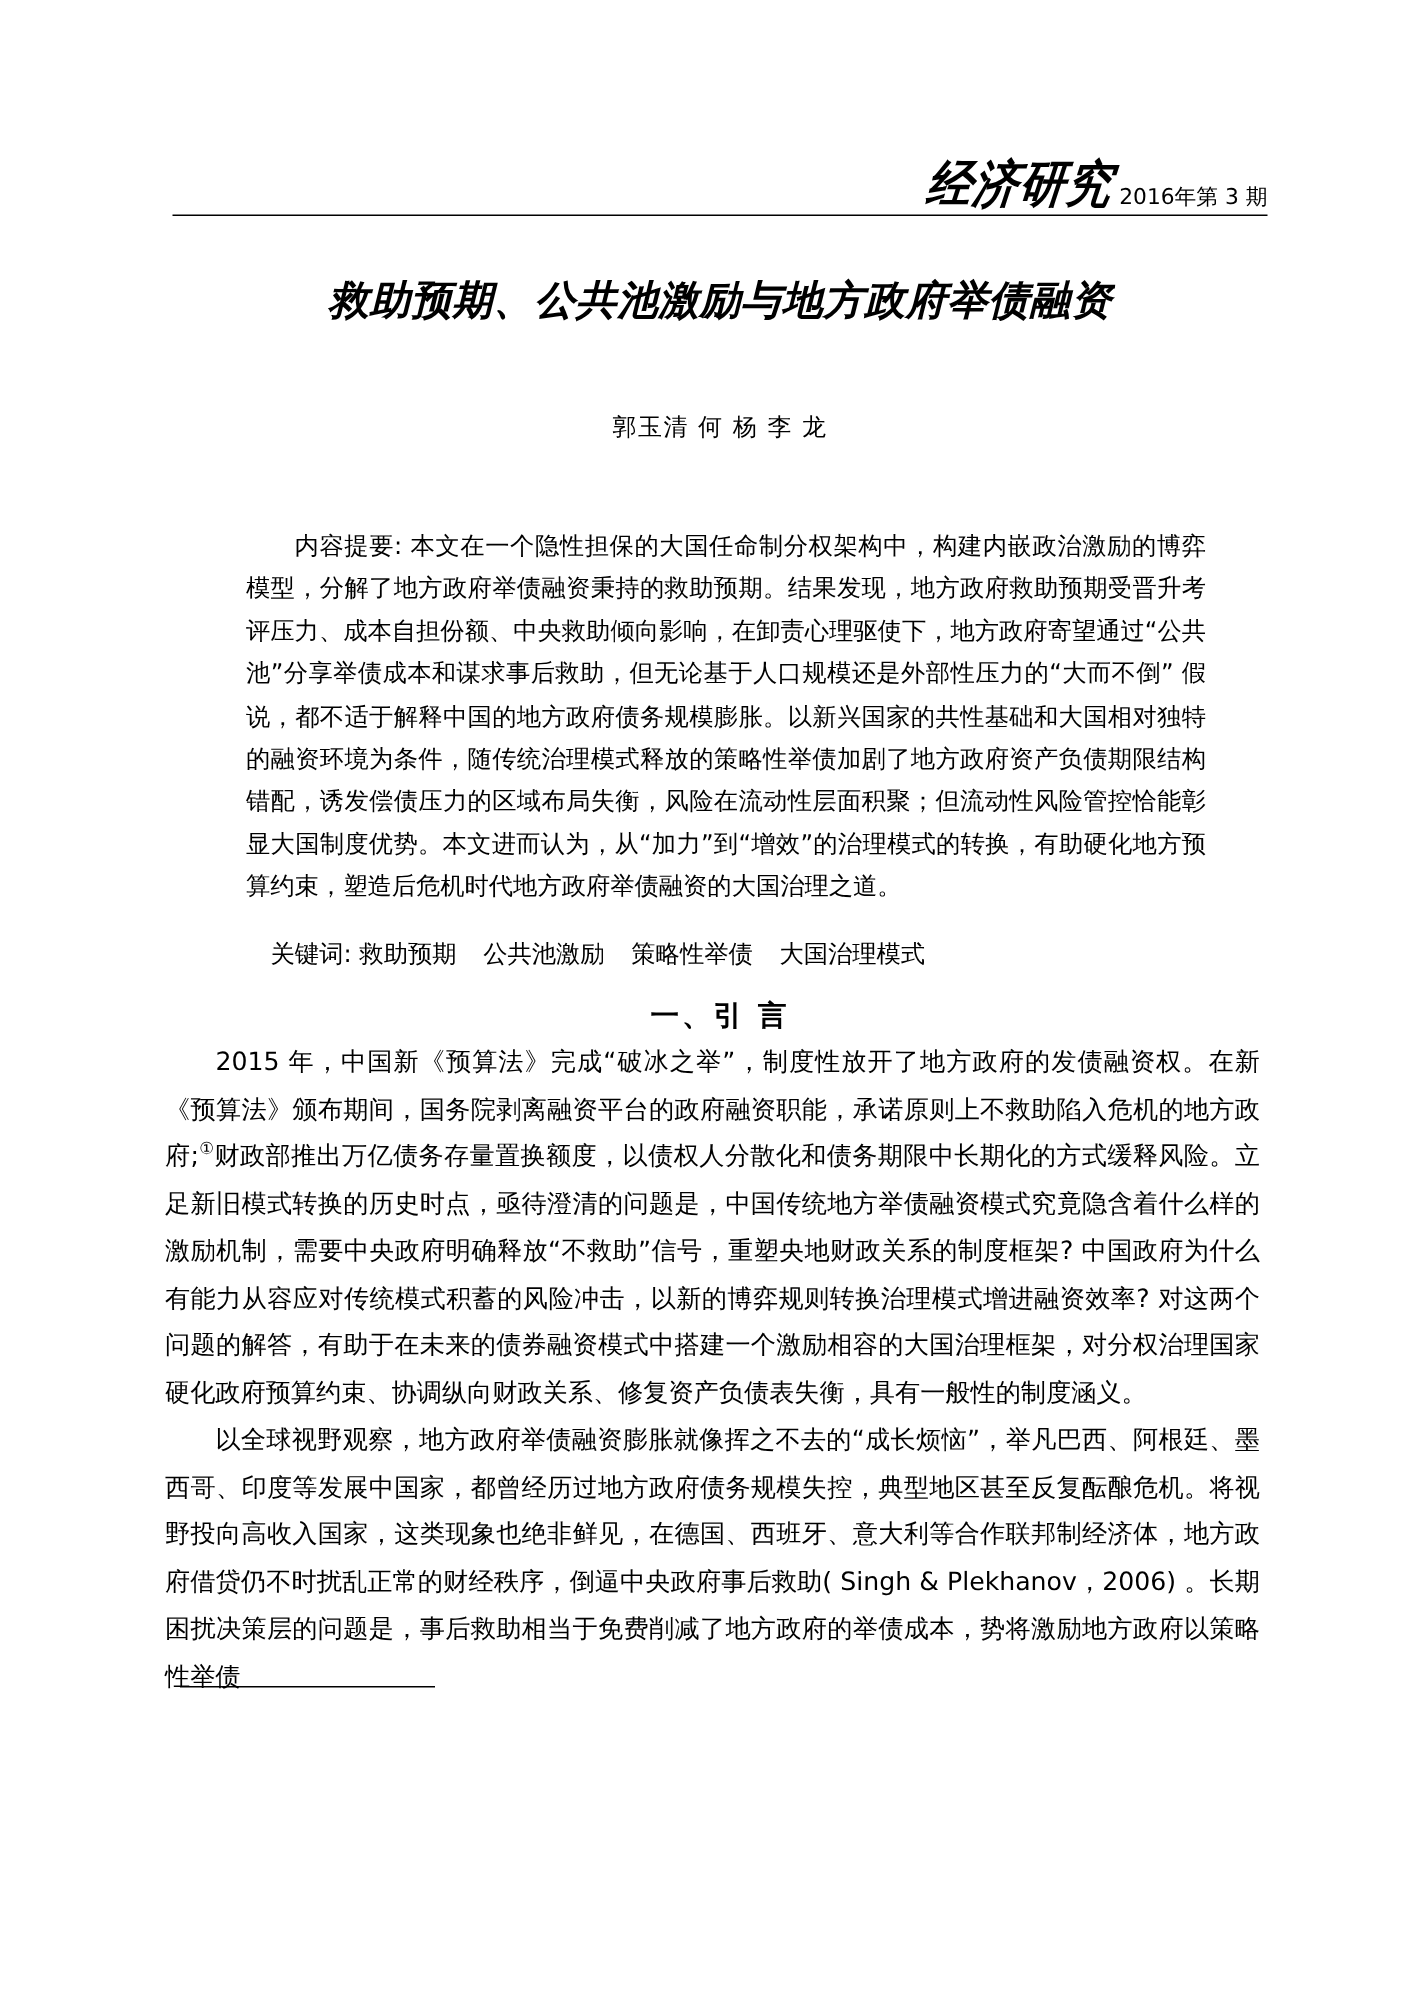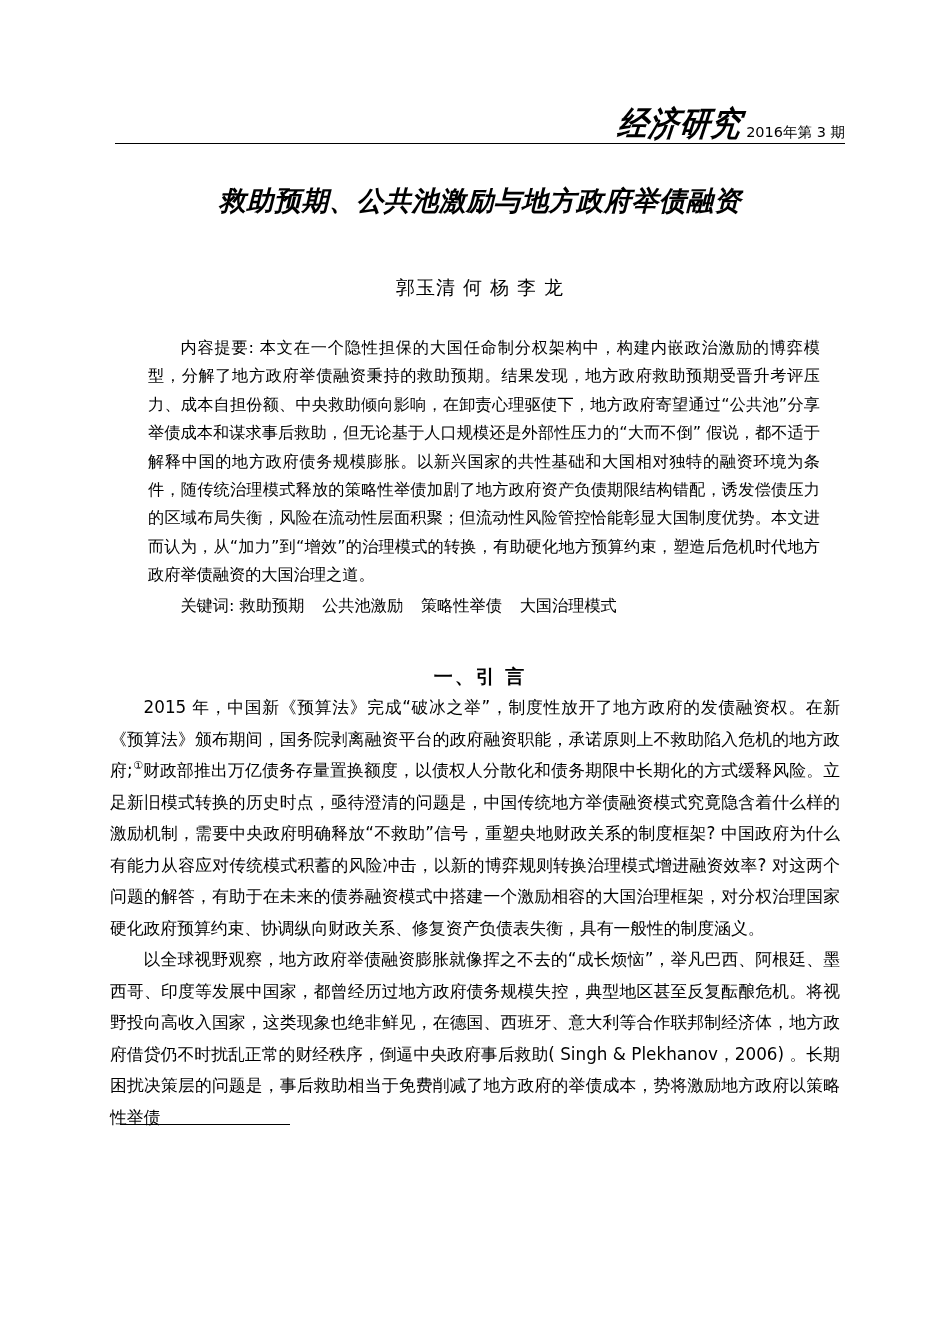--- a/index.html
+++ b/index.html
@@ -79,37 +79,37 @@
     line-height: 0;
   }
 
   
   .authors {
     position: absolute;
     left: 115px;
     top: 275px;
     width: 730px;
     text-align: center;
-    font-size: 19px;
+    font-size: 16px;
     letter-spacing: 1px;
     font-weight: 500;
   }
 
   
   .abstract-block {
     position: absolute;
     left: 148px;
     top: 334px;
     width: 672px;
     font-size: 16.2px;
     line-height: 28.4px;
     text-align: justify;
     text-justify: inter-ideograph;
   }
-  .abstract-para { text-indent: 2em; margin: 0; }
+  .abstract-para { text-indent: 2em; margin: 16px; }
   .keywords-para {
     text-indent: 2em;
     margin: 2px 0 0 0;
   }
   .kw-sep { display: inline-block; width: 1.1em; }
 
   
   .section-heading {
     position: absolute;
     left: 115px;

